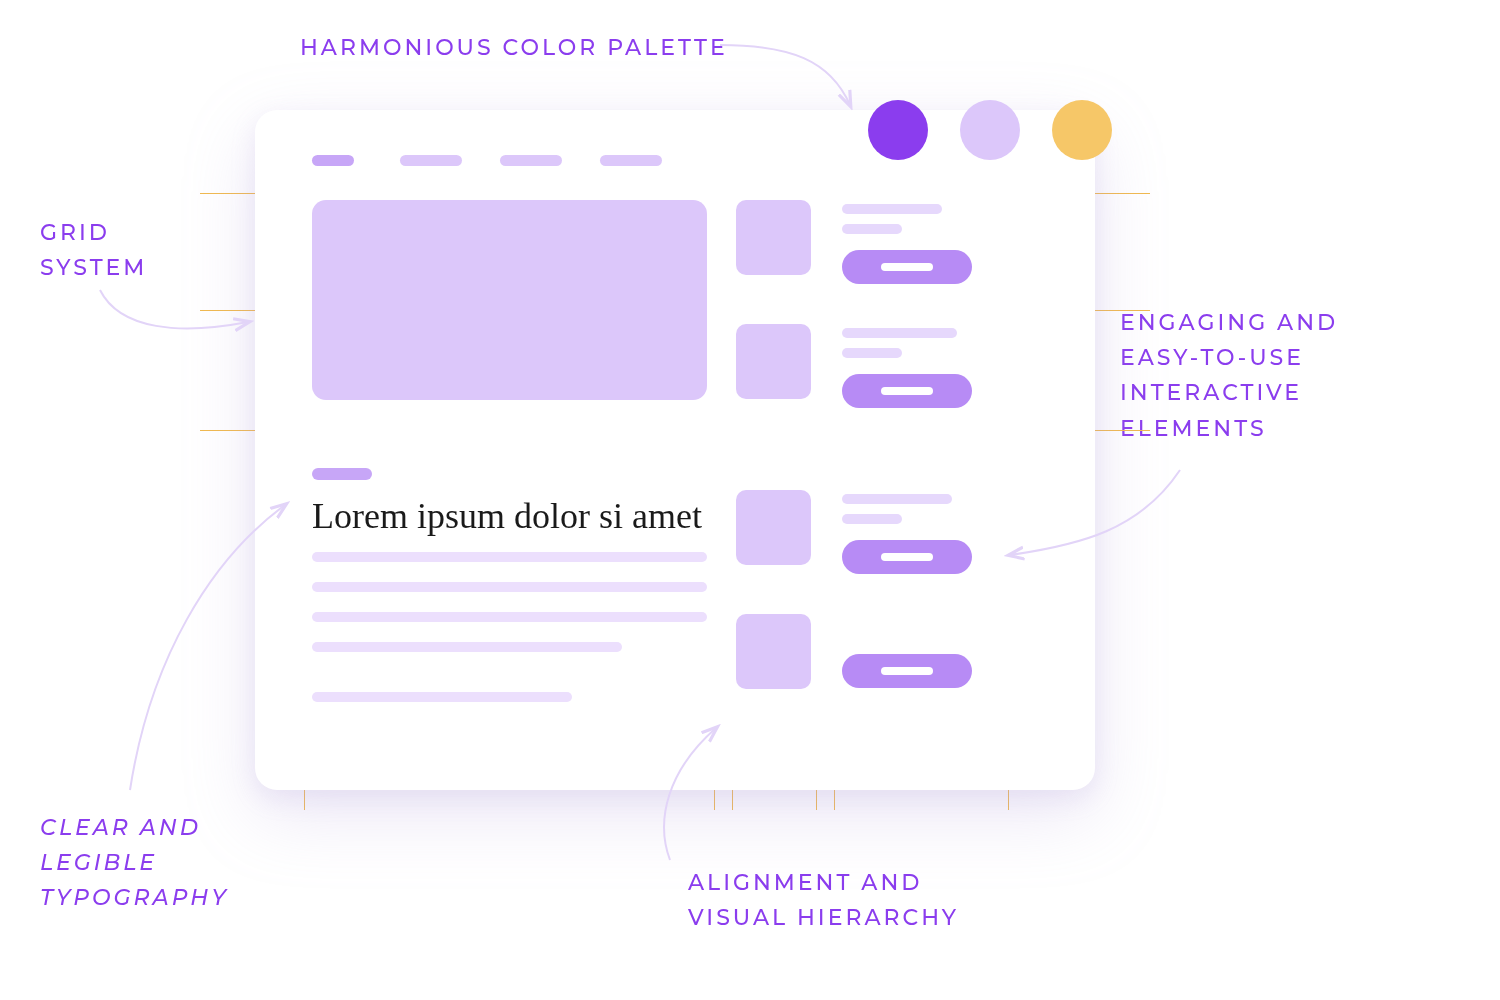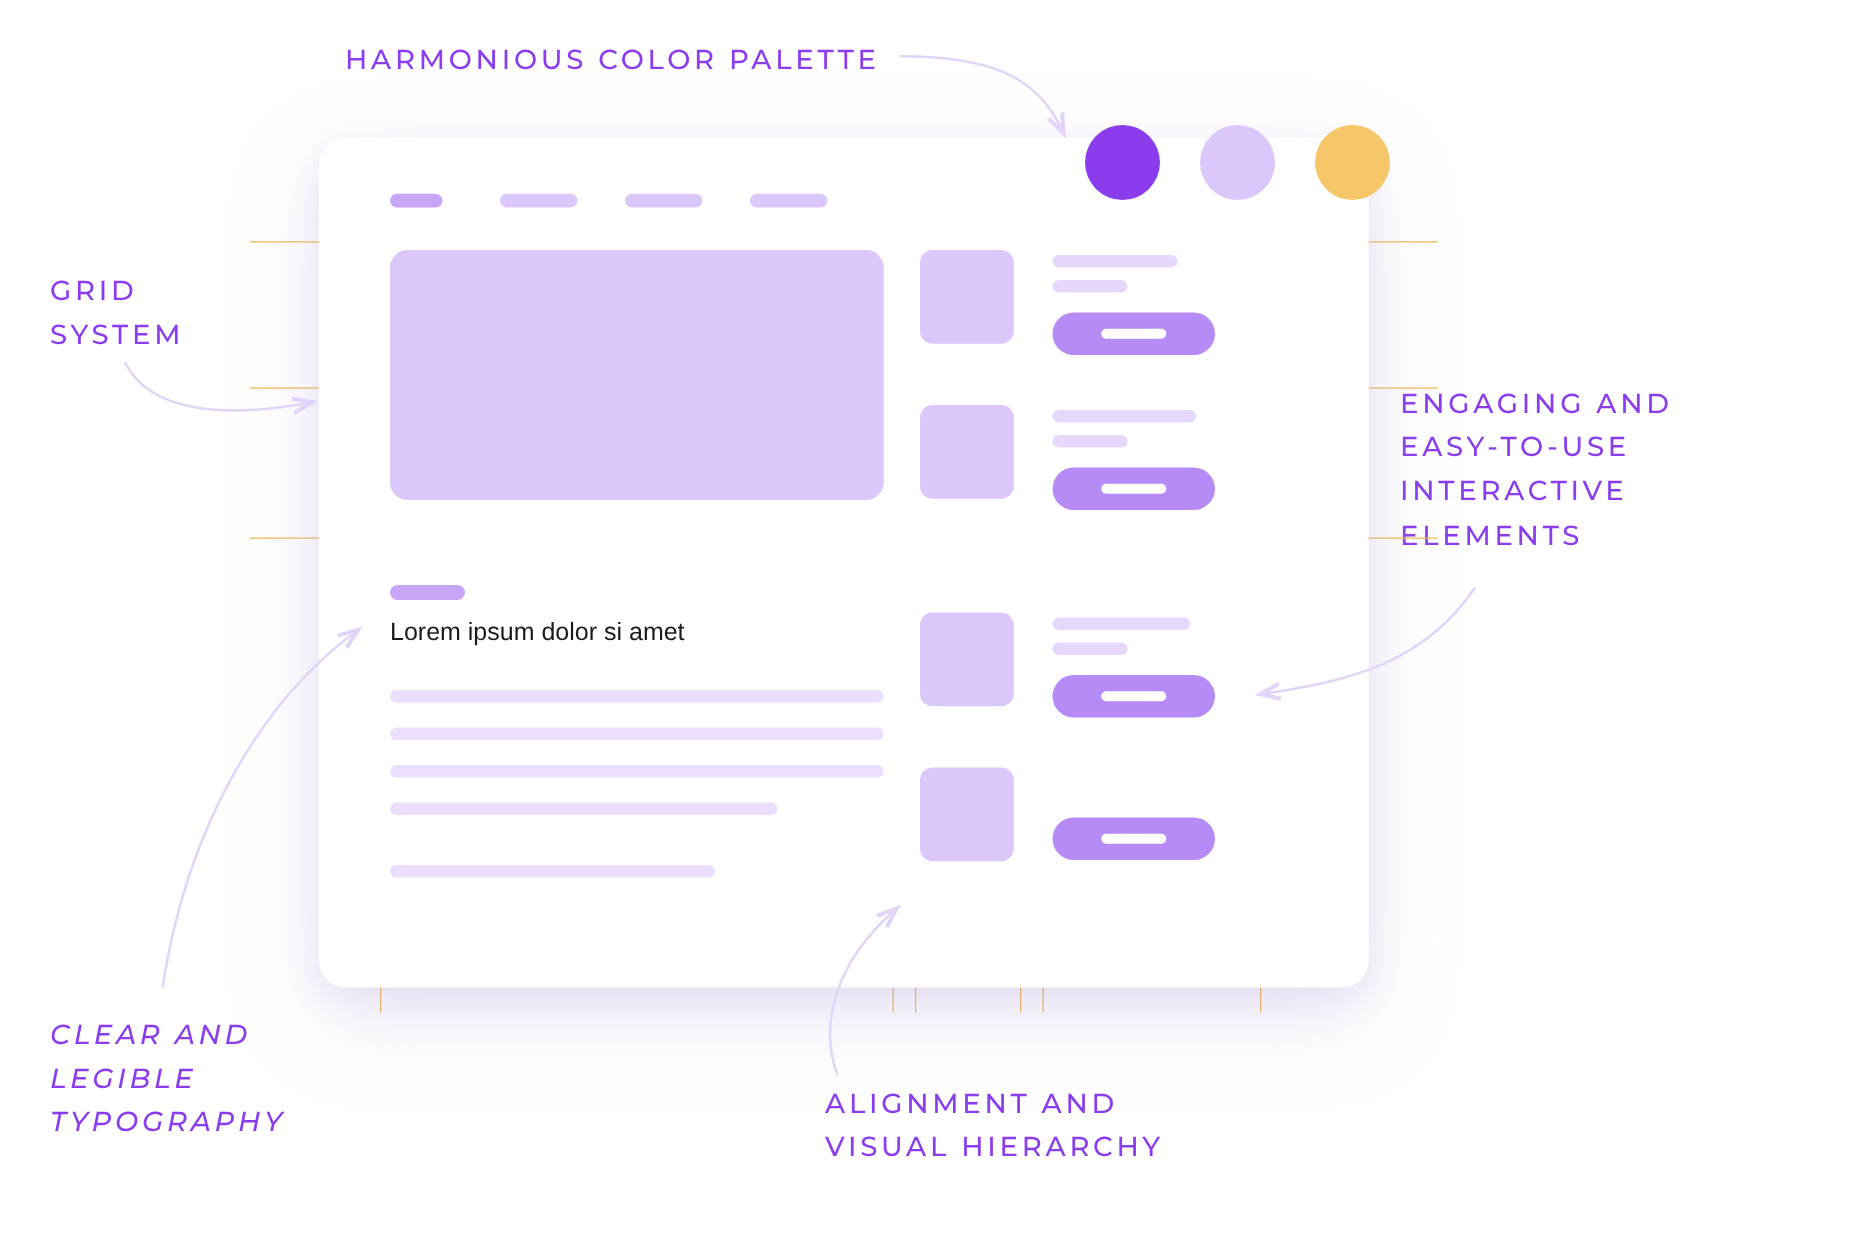--- a/index.html
+++ b/index.html
@@ -74,42 +74,42 @@
   
   .bodyhead-tag {
     position: absolute;
     left: 312px; top: 468px;
     width: 60px; height: 12px;
     background: #c7a6f7; border-radius: 6px;
   }
   .bodyhead {
     position: absolute;
     left: 312px; top: 495px;
-    font-family: Liberation Sans, sans-serif;
-    font-size: 20px;
+    font-family: Liberation Serif, serif;
+    font-size: 36px;
     color: #1a1a1a;
   }
   .para { position: absolute; left: 312px; height: 10px; background: #ecdffd; border-radius: 5px; }
   
   .arrow { position: absolute; stroke: #e2d4f8; stroke-width: 2; fill: none; }
 </style>
 </head>
 <body>
 
-<div class="label" style="left:276px; top:30px;">HARMONIOUS COLOR PALETTE</div>
+<div class="label" style="left:300px; top:30px;">HARMONIOUS COLOR PALETTE</div>
 <div class="label" style="left:40px; top:215px; white-space:pre;">GRID
 SYSTEM</div>
 <div class="label" style="left:1120px; top:305px; white-space:pre;">ENGAGING AND
 EASY-TO-USE
 INTERACTIVE
 ELEMENTS</div>
 <div class="label" style="left:40px; top:810px; white-space:pre;font-style:italic;">CLEAR AND
 LEGIBLE
 TYPOGRAPHY</div>
-<div class="label" style="left:660px; top:865px; white-space:pre;">ALIGNMENT AND
+<div class="label" style="left:688px; top:865px; white-space:pre;">ALIGNMENT AND
 VISUAL HIERARCHY</div>
 
 <div class="gridline h" style="top:193px;"></div>
 <div class="gridline h" style="top:310px;"></div>
 <div class="gridline h" style="top:430px;"></div>
 <div class="gridline v" style="left:304px;"></div>
 <div class="gridline v" style="left:714px;"></div>
 <div class="gridline v" style="left:732px;"></div>
 <div class="gridline v" style="left:816px;"></div>
 <div class="gridline v" style="left:834px;"></div>

